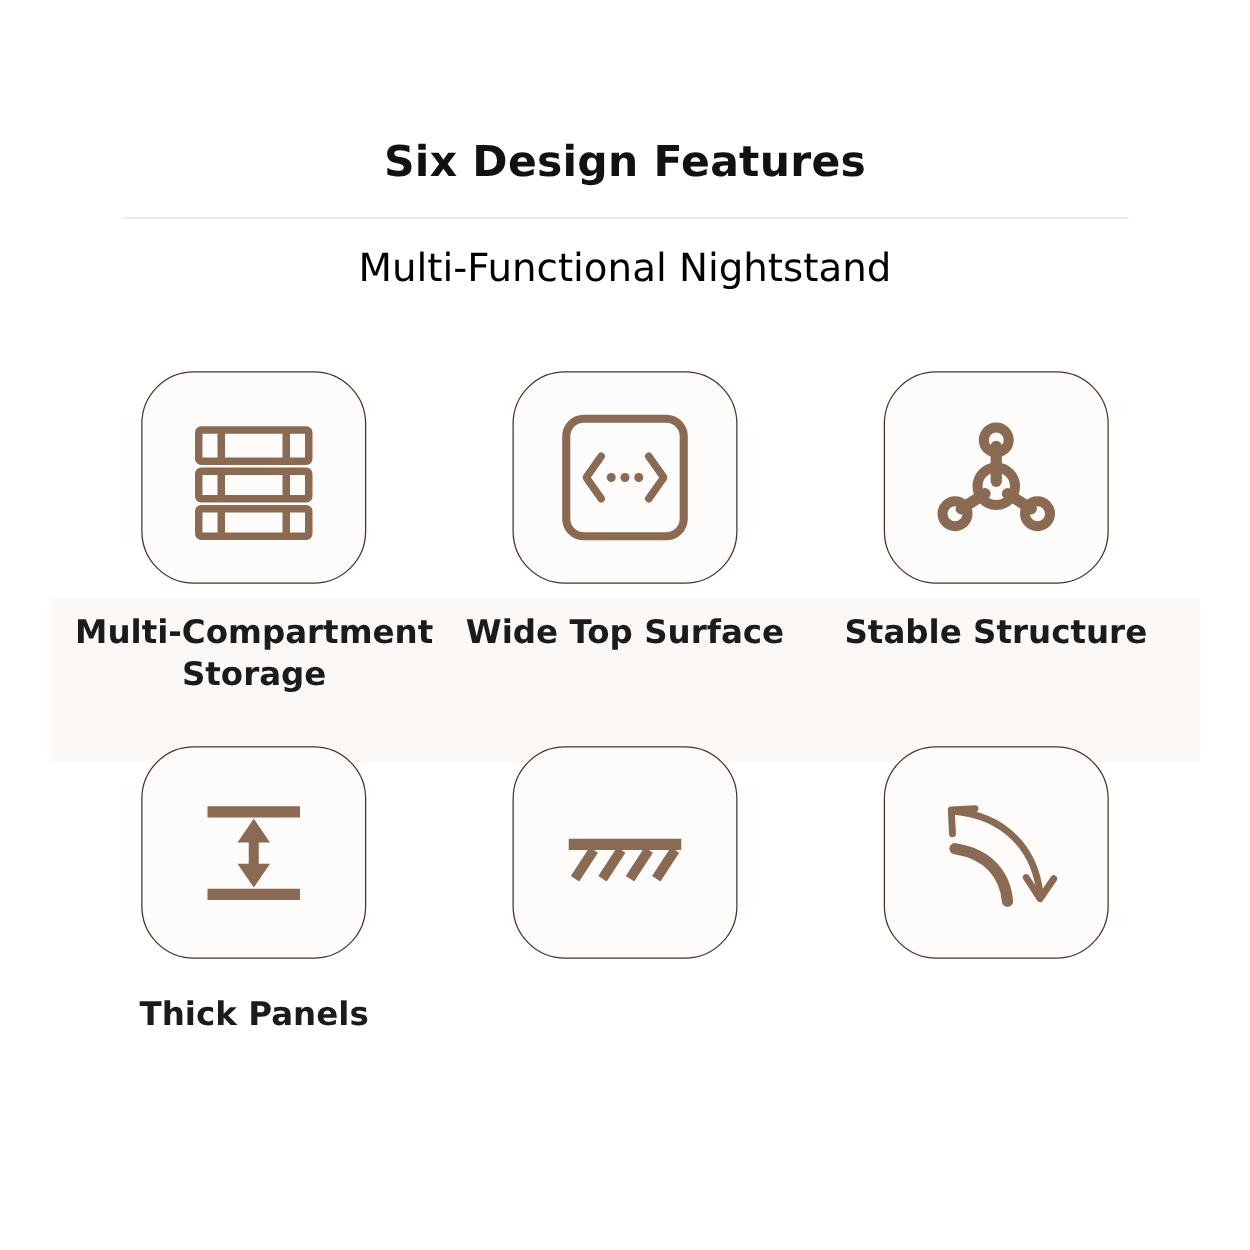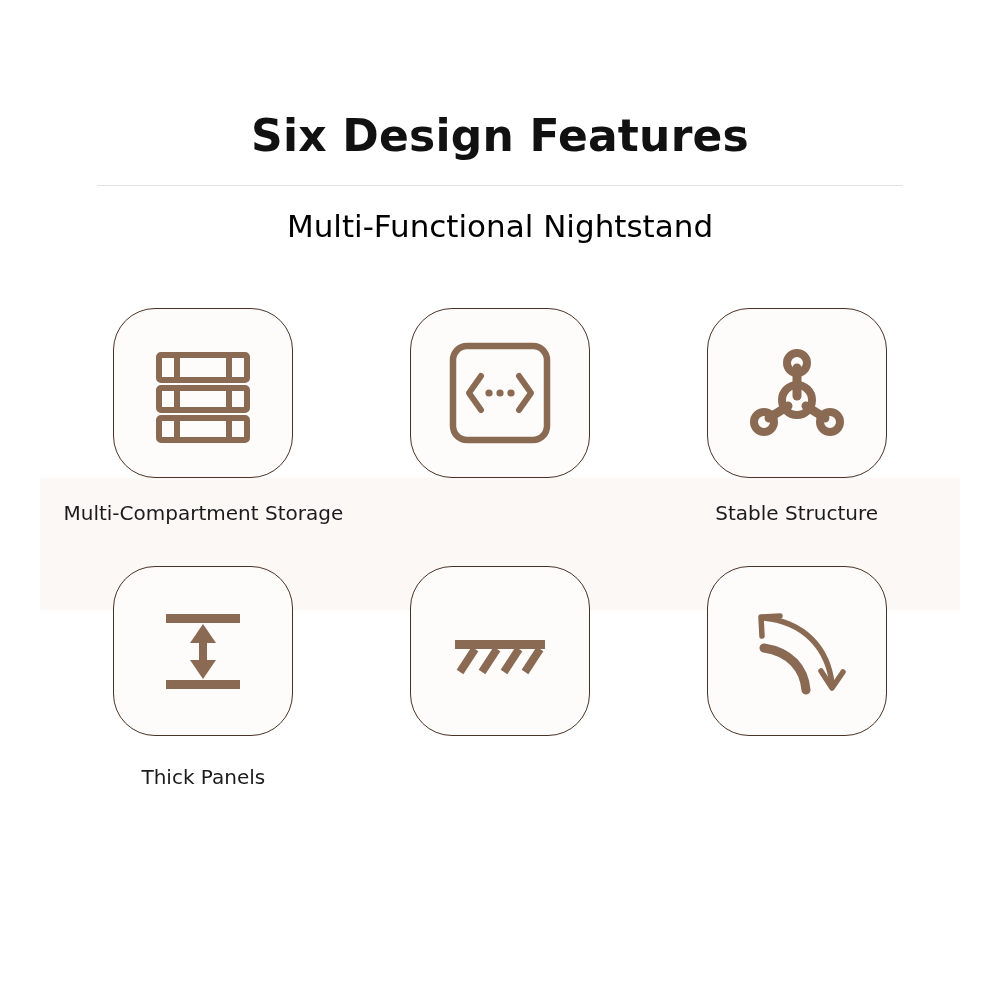--- a/index.html
+++ b/index.html
@@ -33,21 +33,21 @@
     height: 1000px;
     box-sizing: border-box;
   }
 
   .header {
     text-align: center;
   }
   .title {
     margin: 0;
     padding-top: 112px;
-    font-size: 44px;
+    font-size: 34px;
     font-weight: 700;
     color: #111111;
     letter-spacing: 0.2px;
     line-height: 1.1;
   }
   .divider {
     width: 806px;
     height: 1px;
     background: #e2e2e2;
     margin: 25px auto 0 auto;
@@ -83,26 +83,26 @@
     border-radius: 42px;
     background: #fdfcfb;
     display: flex;
     align-items: center;
     justify-content: center;
     box-sizing: border-box;
   }
 
   .caption {
     margin-top: 22px;
-    font-size: 20px;
+    font-size: 26px;
     color: #1b1b1b;
     text-align: center;
     line-height: 1.32;
     max-width: 300px;
-    font-weight: 400;
+    font-weight: 700;
   }
 
   .row2 .caption {
     margin-top: 28px;
   }
 
   svg { display: block; }
 </style>
 </head>
 <body>
@@ -150,20 +150,21 @@
               <polyline points="74,38 86,55 74,72"></polyline>
             </g>
             <g fill="#8a6a52">
               <circle cx="44" cy="55" r="3.6"></circle>
               <circle cx="55" cy="55" r="3.6"></circle>
               <circle cx="66" cy="55" r="3.6"></circle>
             </g>
           </svg>
         </span>
       </div>
+      <div class="caption">Wide Top Surface</div>
     </div>
 
     <div class="feature row1">
       <div class="tile">
         <span>
           <svg width="110" height="110" viewBox="0 0 110 110">
             <g stroke="#8a6a52" stroke-width="9" stroke-linecap="round">
               <line x1="55" y1="30" x2="55" y2="58"></line>
               <line x1="46" y1="68" x2="27" y2="80"></line>
               <line x1="64" y1="68" x2="83" y2="80"></line>

